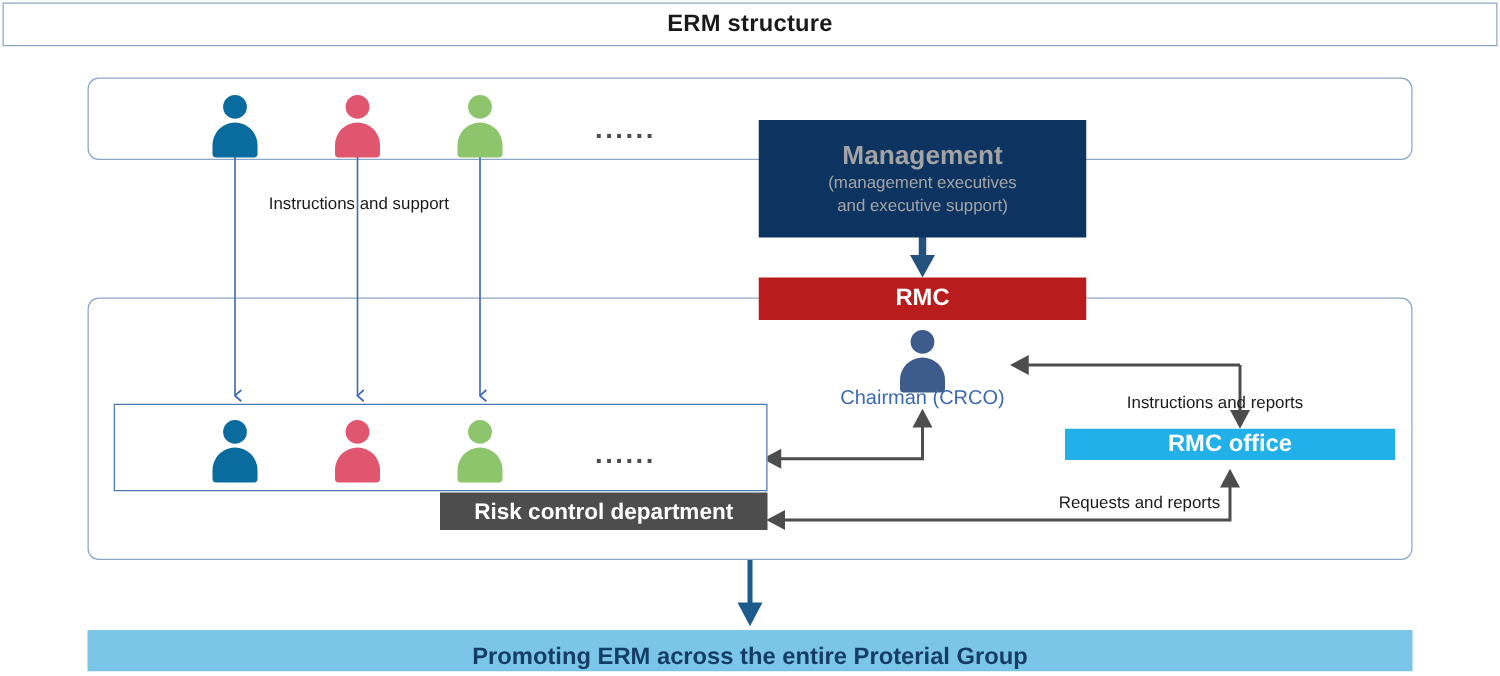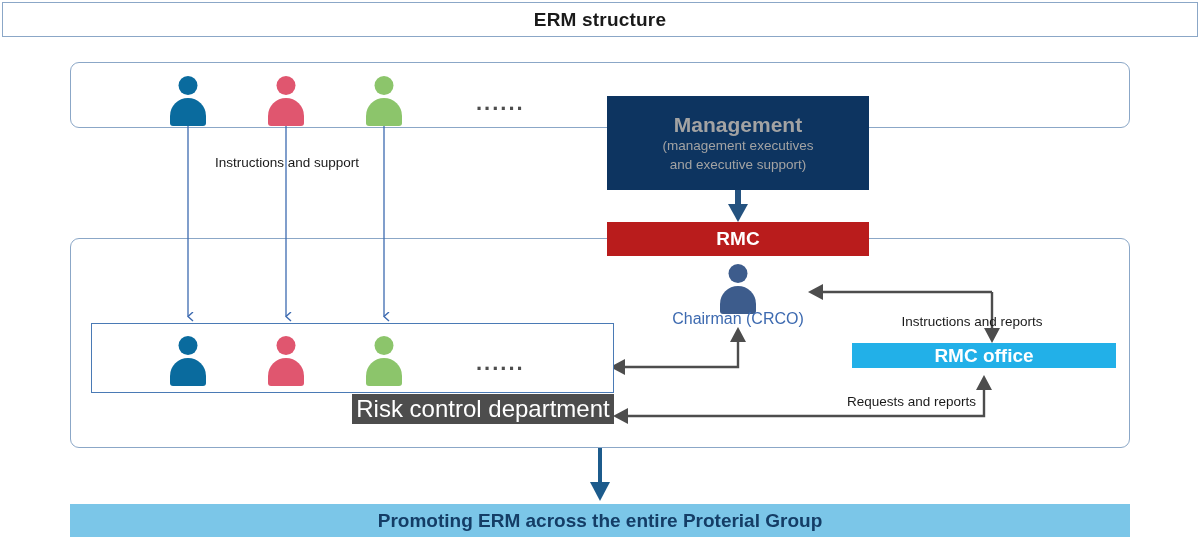--- a/index.html
+++ b/index.html
@@ -70,39 +70,39 @@
   #box-rmc-office {
     left: 852px; top: 343px; width: 264px; height: 25px;
     background: #22b0e8; color: #ffffff;
   }
   #box-rmc-office .b-title { font-size: 19px; font-weight: bold; }
 
   #box-risk-dept {
     left: 352px; top: 394px; width: 262px; height: 30px;
     background: #4d4d4d; color: #ffffff;
   }
-  #box-risk-dept .b-title { font-size: 24px; font-weight: normal; }
+  #box-risk-dept .b-title { font-size: 18px; font-weight: bold; }
 
   
   #inner-dept-box {
     position: absolute; left: 91px; top: 323px; width: 523px; height: 70px;
     border: 1px solid #4a7ab5; background: #ffffff;
   }
 
   
   #chairman-icon { left: 718px; top: 264px; }
   #chairman-label {
     position: absolute; left: 640px; top: 310px; width: 196px;
     text-align: center; font-size: 16px; color: #3d6ab0; font-weight: normal;
   }
 
   
   #bottom-banner {
     position: absolute; left: 70px; top: 504px; width: 1060px; height: 33px;
-    background: #7bc6e8; display:flex; align-items:center; justify-content:center;
+    background: #7bc6e8; display:flex; align-items:flex-end; justify-content:center;
   }
   #bottom-banner span { font-size: 19px; font-weight: bold; color: #143d66; }
 
   
   .arrow-label {
     position: absolute; font-size: 13.5px; color: #1a1a1a; line-height: 1.18;
   }
   #lbl-instr-support { left: 215px; top: 155px; width: 150px; text-align:left; }
   #lbl-instr-reports-top { left: 892px; top: 271px; width: 160px; text-align:center;margin-top:43px; }
   #lbl-instr-reports-mid { left: 744px; top: 349px; width: 92px; text-align:left; }

